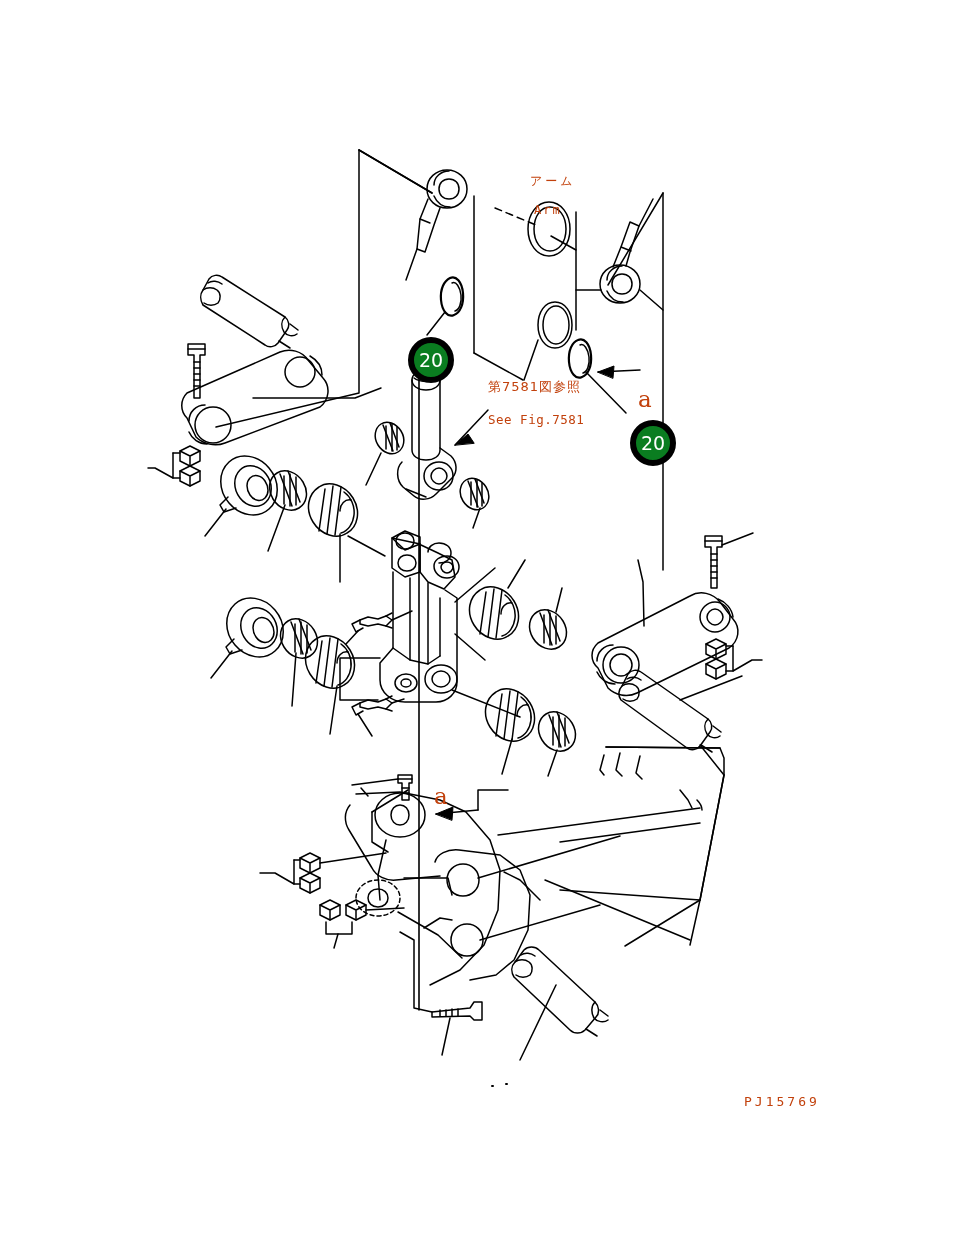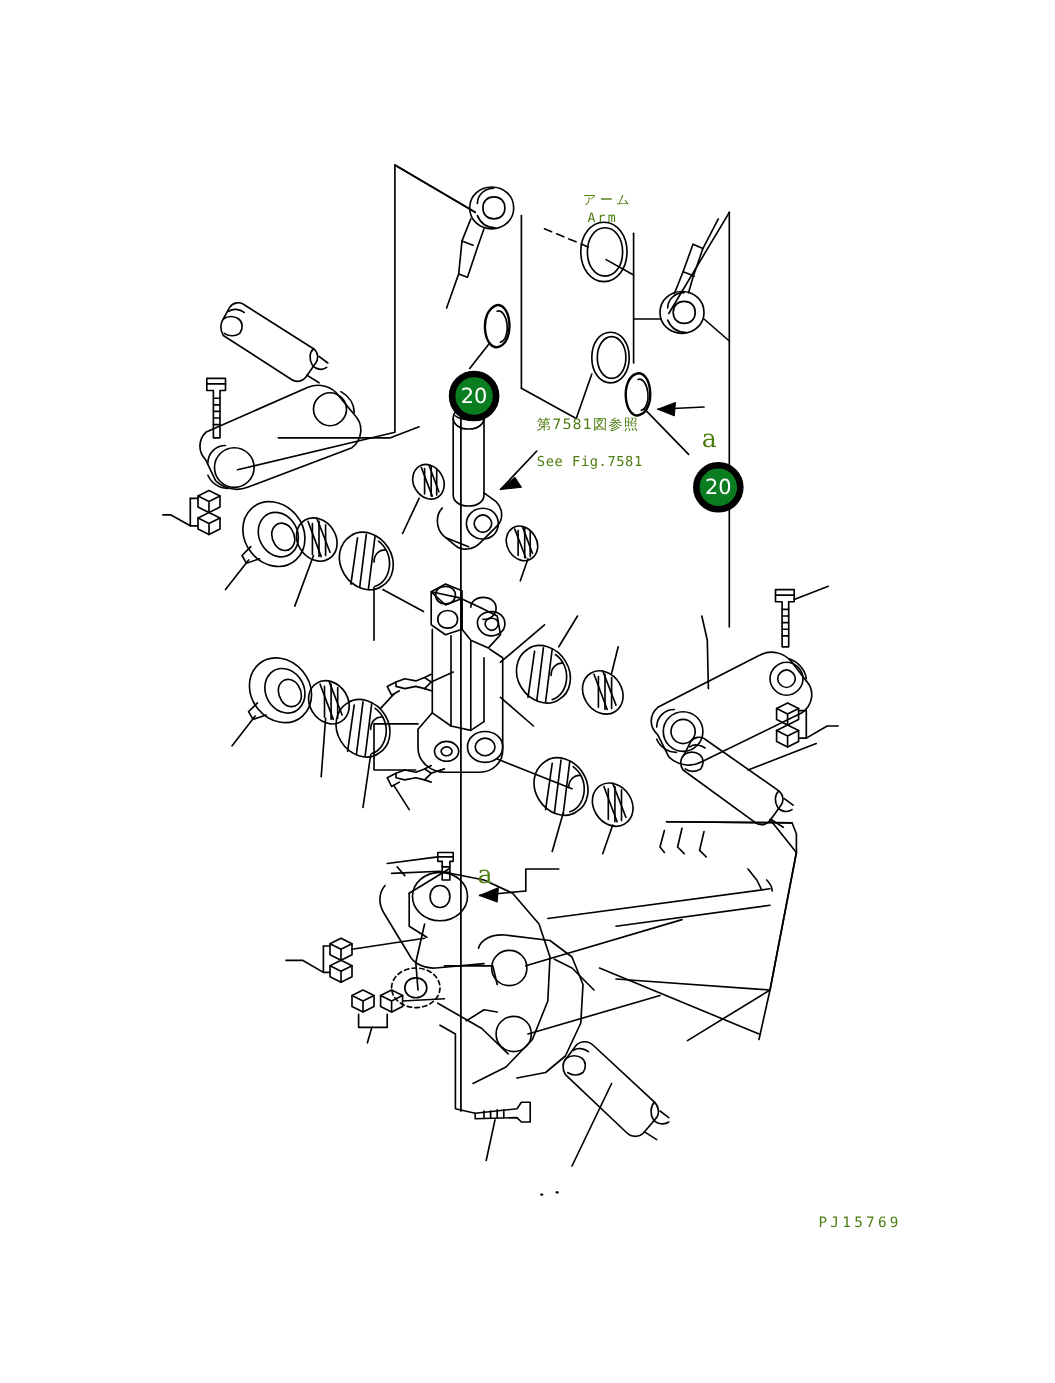--- a/index.html
+++ b/index.html
@@ -19,21 +19,21 @@
     overflow: hidden;
   }
   #drawing {
     position: absolute;
     left: 0; top: 0;
     width: 959px;
     height: 1257px;
   }
   .lbl {
     position: absolute;
-    color: #4d7c0f;
+    color: #c2410c;
     white-space: pre;
     line-height: 1.15;
   }
   .lbl-jp {
     font-family: "DejaVu Sans", sans-serif;
     font-size: 13px;
     letter-spacing: 1px;
   }
   .lbl-mono {
     font-family: "DejaVu Sans Mono", monospace;
@@ -53,21 +53,20 @@
   }
   .lbl-section {
     font-family: "DejaVu Serif", serif;
     font-size: 23px;
     font-style: normal;
   }
   .lbl-figno {
     font-family: "DejaVu Sans Mono", monospace;
     font-size: 13px;
     letter-spacing: 3px;
-    margin-top: 10px;
   }
   .callout {
     position: absolute;
     width: 46px;
     height: 46px;
     border-radius: 50%;
     display: flex;
     align-items: center;
     justify-content: center;
     box-sizing: border-box;
@@ -469,21 +468,21 @@
 
       <g stroke-width="2">
         <path d="M492 1086 L493 1086"></path>
         <path d="M506 1084 L507 1084"></path>
       </g>
 
     </g>
   </svg>
 
   <div class="lbl lbl-arm-jp" style="left:530px; top:175px;">アーム</div>
-  <div class="lbl lbl-arm-en" style="left:534px; top:192px;text-align:center;">Arm</div>
+  <div class="lbl lbl-arm-en" style="left:534px; top:204px;text-align:center;">Arm</div>
 
   <div class="lbl lbl-jp" style="left:488px; top:380px;">第7581図参照</div>
   <div class="lbl lbl-mono" style="left:488px; top:413px;">See Fig.7581</div>
 
   <div class="lbl lbl-section" style="left:638px; top:386px;">a</div>
 
   <div class="lbl lbl-section" style="left:434px; top:783px;">a</div>
 
   <div class="lbl lbl-figno" style="left:744px; top:1095px;">PJ15769</div>
 

